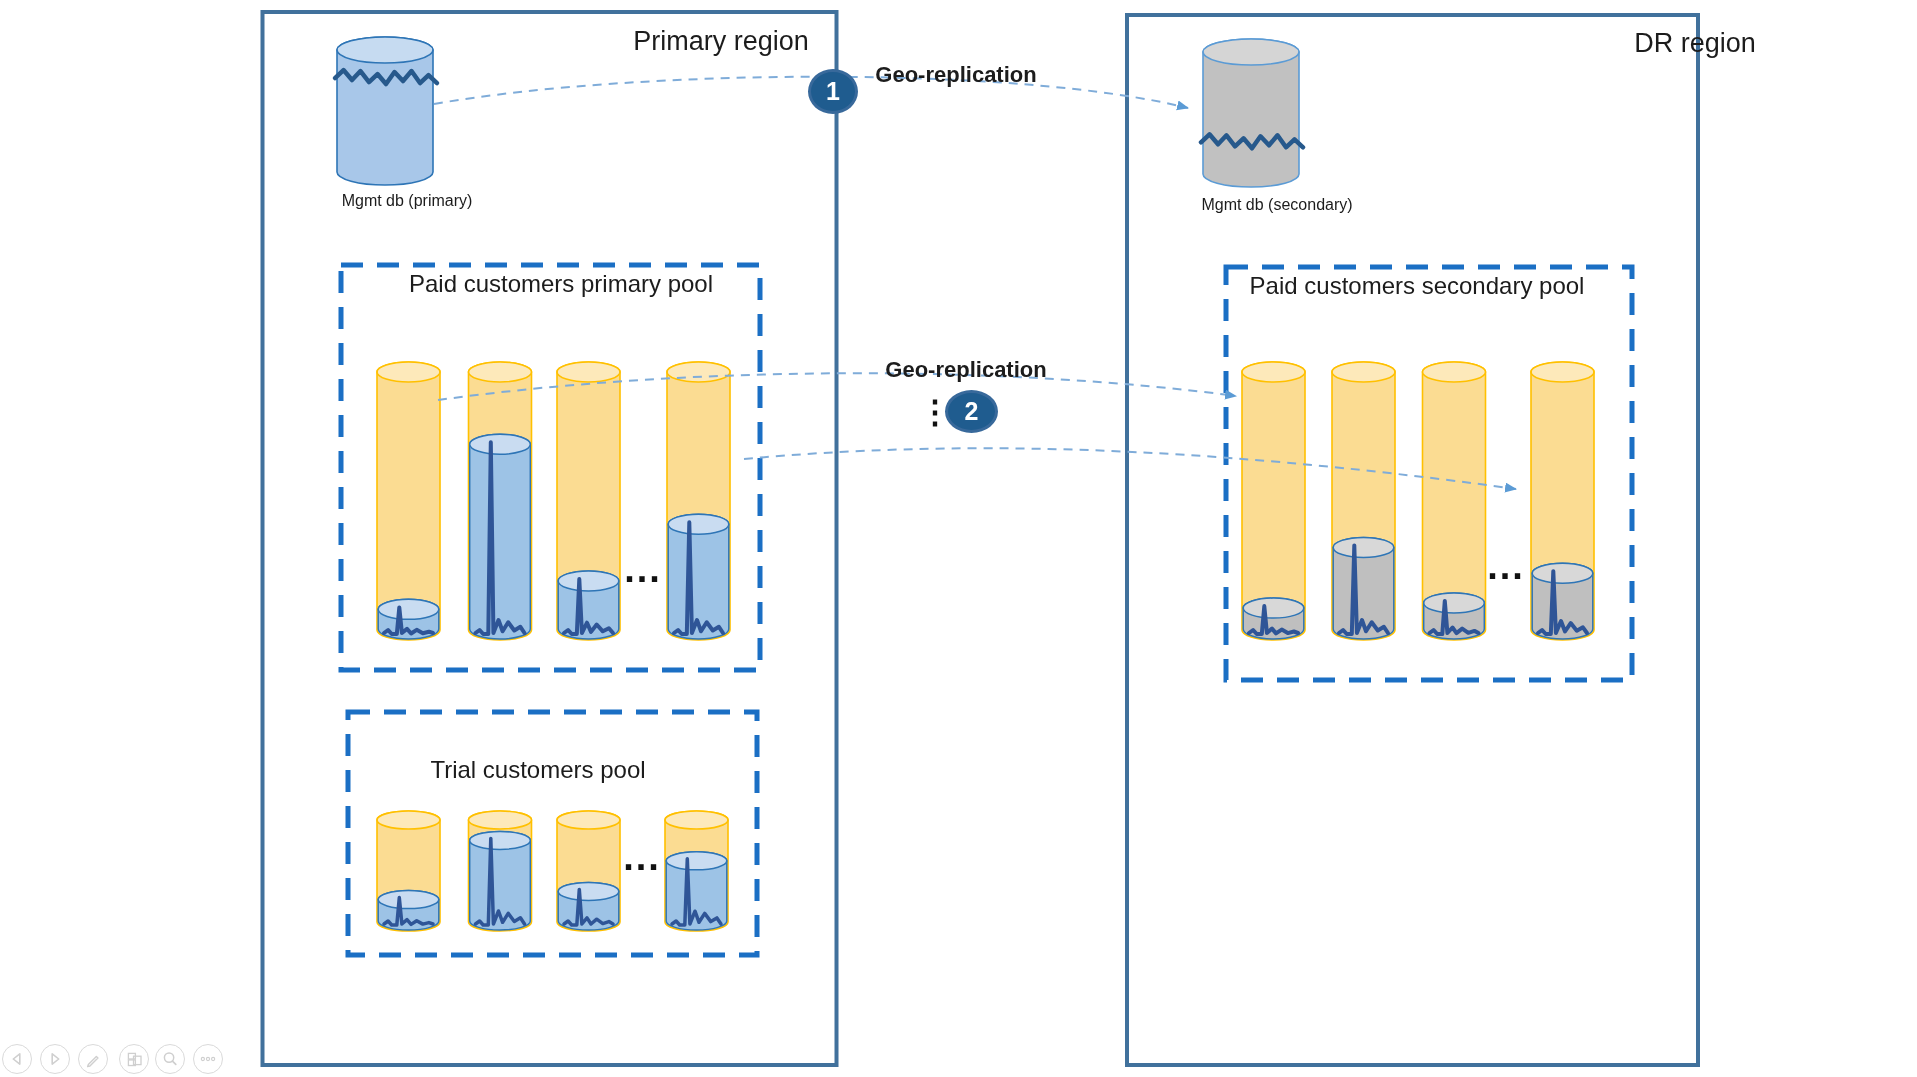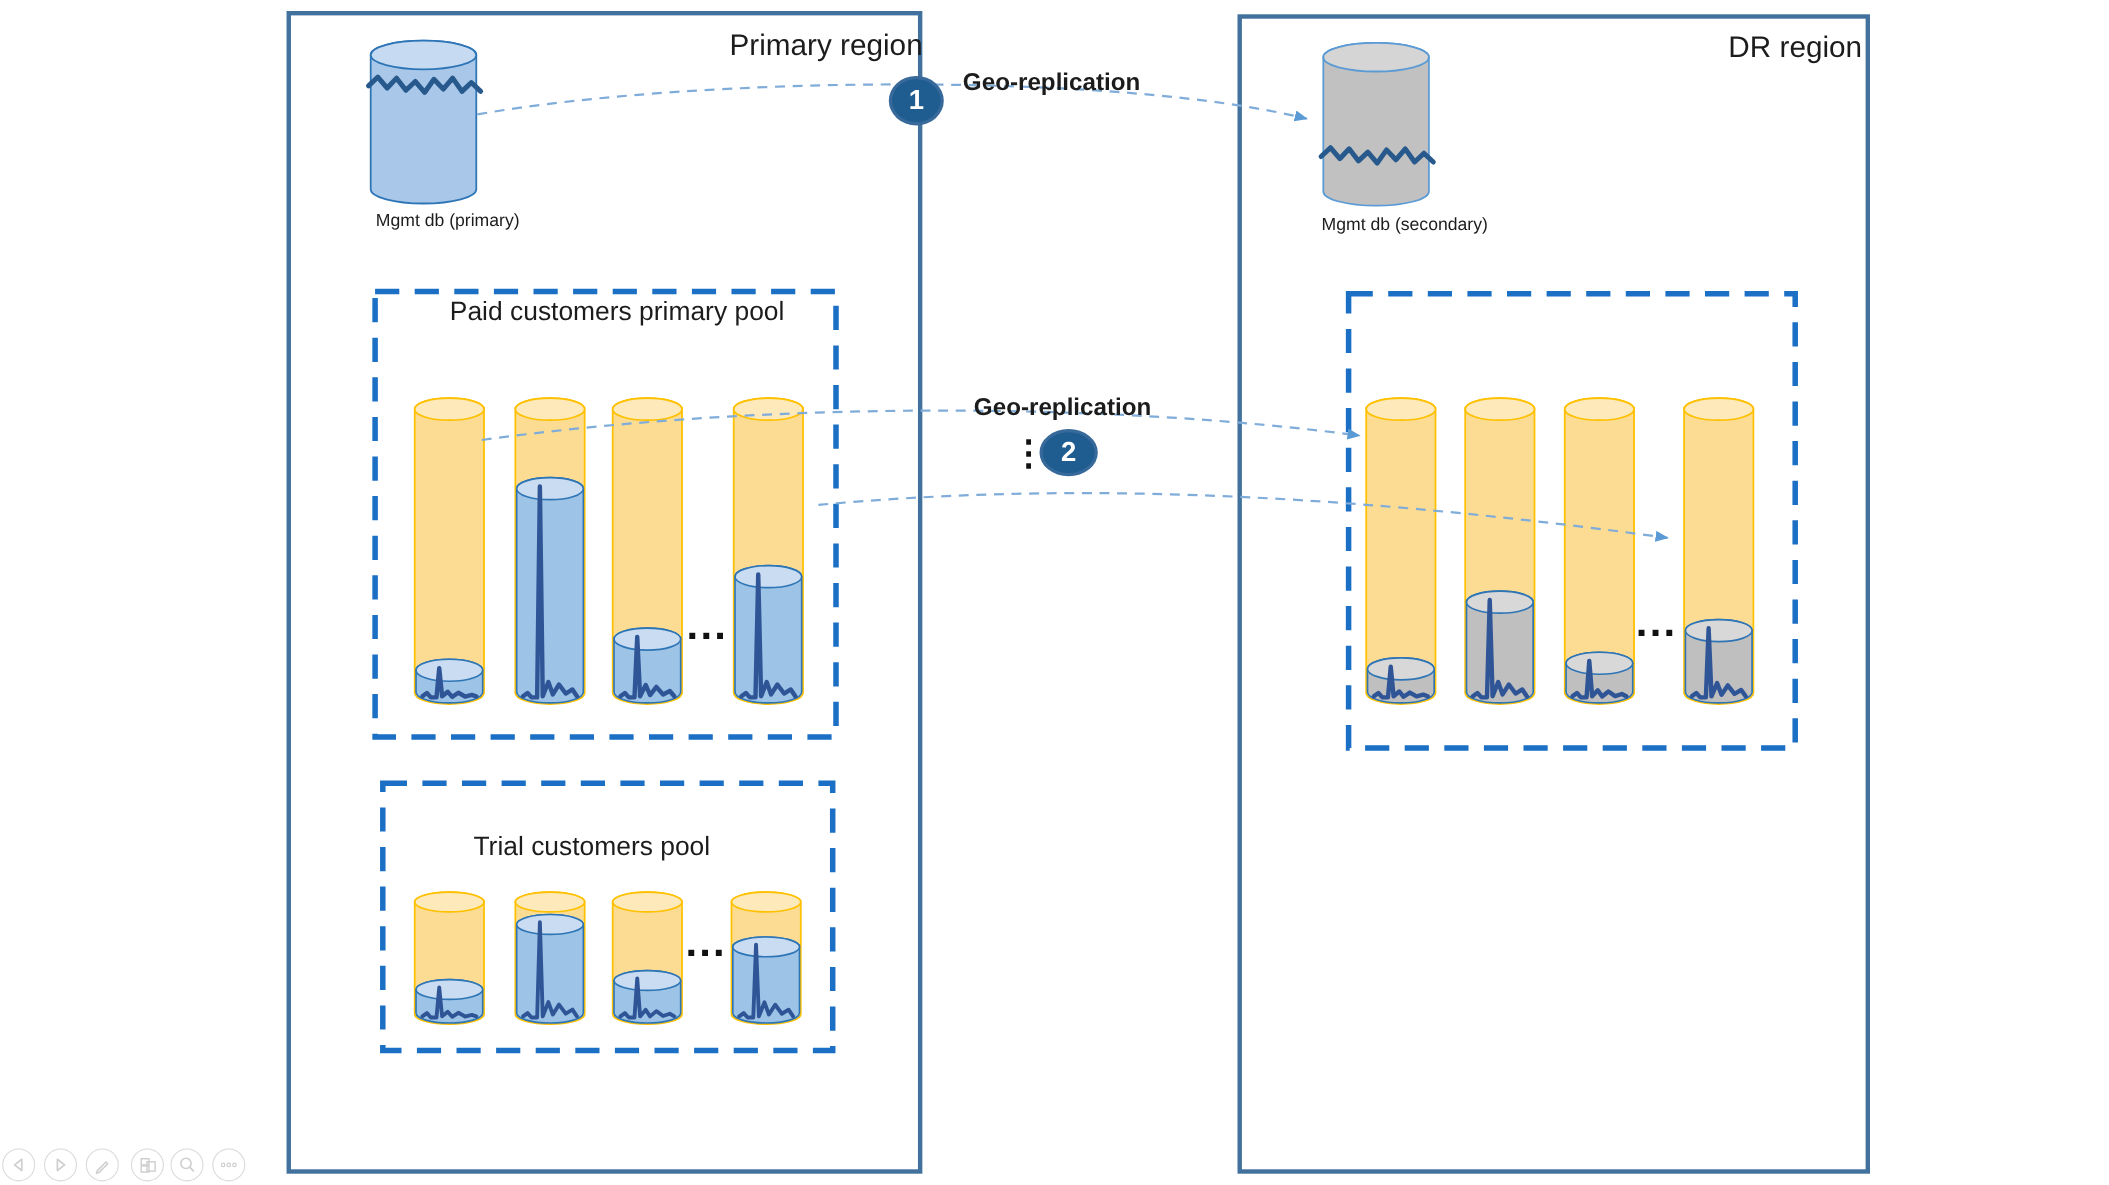--- a/index.html
+++ b/index.html
@@ -1,20 +1,20 @@
 <!DOCTYPE html>
 <html><head>
 <meta charset="utf-8">
 <style>
   html,body{margin:0;padding:0;background:#fff;}
   .stage{position:relative;width:1917px;height:1077px;background:#fff;overflow:hidden;
          font-family:"Liberation Sans",sans-serif;}
   #diagram{position:absolute;left:0;top:0;}
   .lbl{position:absolute;transform:translateX(-50%);white-space:nowrap;color:#1c1c1c;line-height:1.15;}
-  .region-title{font-size:27px;margin-left:30px;}
+  .region-title{font-size:27px;}
   .pool-title{font-size:24px;}
   .db-label{font-size:16px;}
   .geo-label{font-size:22px;font-weight:bold;}
   .hdots{font-size:38px;font-weight:700;letter-spacing:2px;line-height:1;color:#111;}
   .vdots{font-size:32px;font-weight:700;line-height:1;color:#111;}
   .badge{position:absolute;box-sizing:border-box;border-radius:50%;
          background:#1f5c8f;border:3px solid #38699b;color:#fff;
          display:flex;align-items:center;justify-content:center;
          font-size:25px;font-weight:700;}
   .pptbtn{position:absolute;width:30px;height:30px;padding:0;border-radius:50%;
@@ -102,26 +102,27 @@
       <ellipse cx="696.5" cy="820" rx="31.5" ry="9" fill="#FDE9BA" stroke="#FFC000" stroke-width="1.6"></ellipse>
       <path d="M 666.2 860.8 L 666.2 921 A 30.3 9 0 0 0 726.8 921 L 726.8 860.8 A 30.3 9 0 0 0 666.2 860.8 Z" fill="#9DC3E6" stroke="#2E75B6" stroke-width="1.5"></path>
       <ellipse cx="696.5" cy="860.8" rx="30.3" ry="9" fill="#C9DCF1" stroke="#2E75B6" stroke-width="1.5"></ellipse>
       <polyline points="672.0,924.0 676.1,921.0 679.7,925.0 684.8,925.0 687.3,858.8 689.9,924.0 695.0,911.2 699.0,922.3 704.7,913.4 710.8,921.6 716.9,917.9 721.0,924.0" fill="none" stroke="#2F5597" stroke-width="3.5" stroke-linejoin="round" stroke-linecap="round"></polyline>
       <path d="M 434 104 C 640 68, 1020 66, 1188 108" fill="none" stroke="#7FACD9" stroke-width="2" stroke-dasharray="9 7" marker-end="url(#ah)"></path>
       <path d="M 438 400 C 700 364, 1010 366, 1236 396" fill="none" stroke="#7FACD9" stroke-width="2" stroke-dasharray="9 7" marker-end="url(#ah)"></path>
       <path d="M 744 459 C 950 440, 1190 444, 1516 489" fill="none" stroke="#7FACD9" stroke-width="2" stroke-dasharray="9 7" marker-end="url(#ah)"></path>
     </svg>
 
   <div class="lbl region-title" style="left:721px;top:26px">Primary region</div>
-  <div class="lbl region-title" style="left:1602px;top:28px">DR region</div>
+  <div class="lbl region-title" style="left:1695px;top:28px">DR region</div>
 
   <div class="lbl db-label" style="left:407px;top:192px">Mgmt db (primary)</div>
   <div class="lbl db-label" style="left:1277px;top:196px">Mgmt db (secondary)</div>
 
   <div class="lbl pool-title" style="left:561px;top:270px">Paid customers primary pool</div>
+  <div class="lbl pool-title" style="left:1417px;top:272px">Paid customers secondary pool</div>
   <div class="lbl pool-title" style="left:538px;top:756px">Trial customers pool</div>
 
   <div class="lbl geo-label" style="left:956px;top:62px">Geo-replication</div>
   <div class="lbl geo-label" style="left:966px;top:357px">Geo-replication</div>
 
   <div class="lbl hdots" style="left:643px;top:550px">...</div>
   <div class="lbl hdots" style="left:1506px;top:547px">...</div>
   <div class="lbl hdots" style="left:642px;top:838px">...</div>
   <div class="lbl vdots" style="left:935px;top:396px">⋮</div>
 

